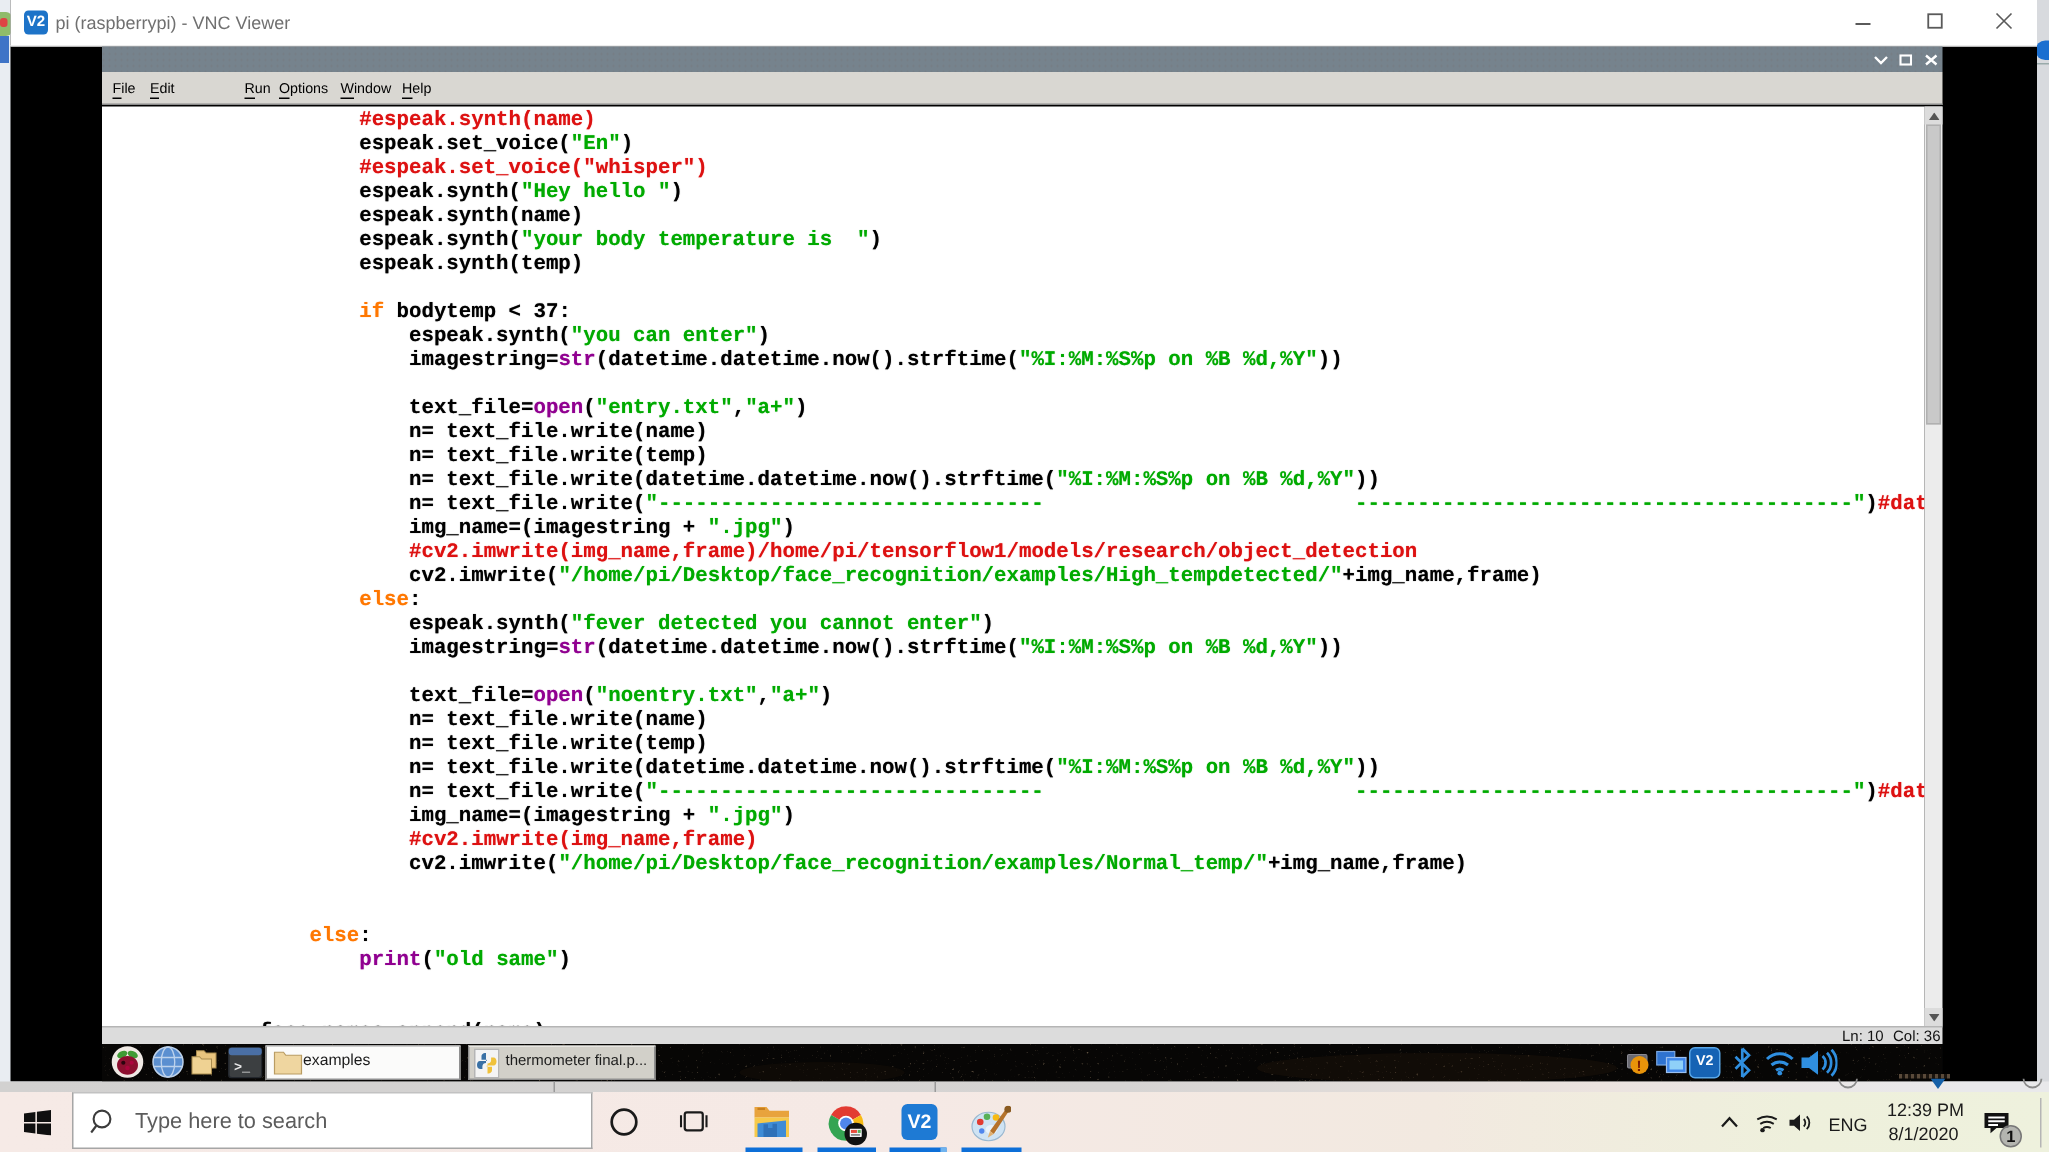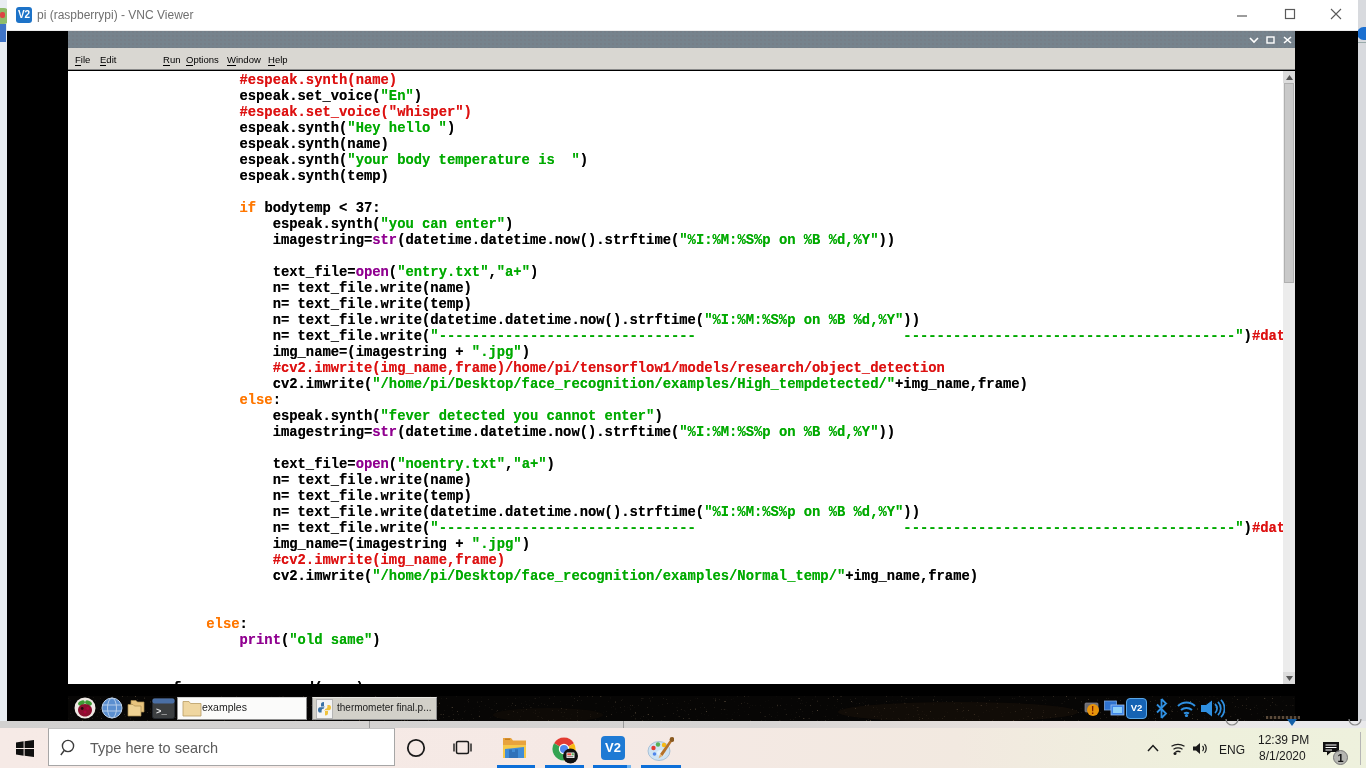--- a/index.html
+++ b/index.html
@@ -146,20 +146,24 @@
             <path d="M3.5 0 L7 5 L0 5 Z" fill="#555"></path>
           </svg>
         </div>
         <div id="sthumb"></div>
         <div class="sbtn" style="top:601px;">
           <svg width="7" height="5">
             <path d="M0 0 L7 0 L3.5 5 Z" fill="#555"></path>
           </svg>
         </div>
       </div>
+      <div id="statusbar" class="abs">
+        <span style="position:absolute;left:1160px;top:1px;">Ln: 10</span>
+        <span style="position:absolute;left:1194px;top:1px;">Col: 36</span>
+      </div>
       <div id="pitask" class="abs">
 
         <svg class="abs" style="left:0;top:0;" width="1227" height="25">
           <defs>
             <filter id="speck" x="0" y="0" width="100%" height="100%">
             <feTurbulence type="fractalNoise" baseFrequency="0.55" numOctaves="2" seed="11" result="n"></feTurbulence>
             <feColorMatrix in="n" type="matrix" values="0 0 0 0 0.45, 0 0 0 0 0.32, 0 0 0 0 0.19, 1.9 0.3 0 0 -1.5"></feColorMatrix>
           </filter>
           </defs>
           <rect width="1227" height="25" fill="#070605"></rect>

